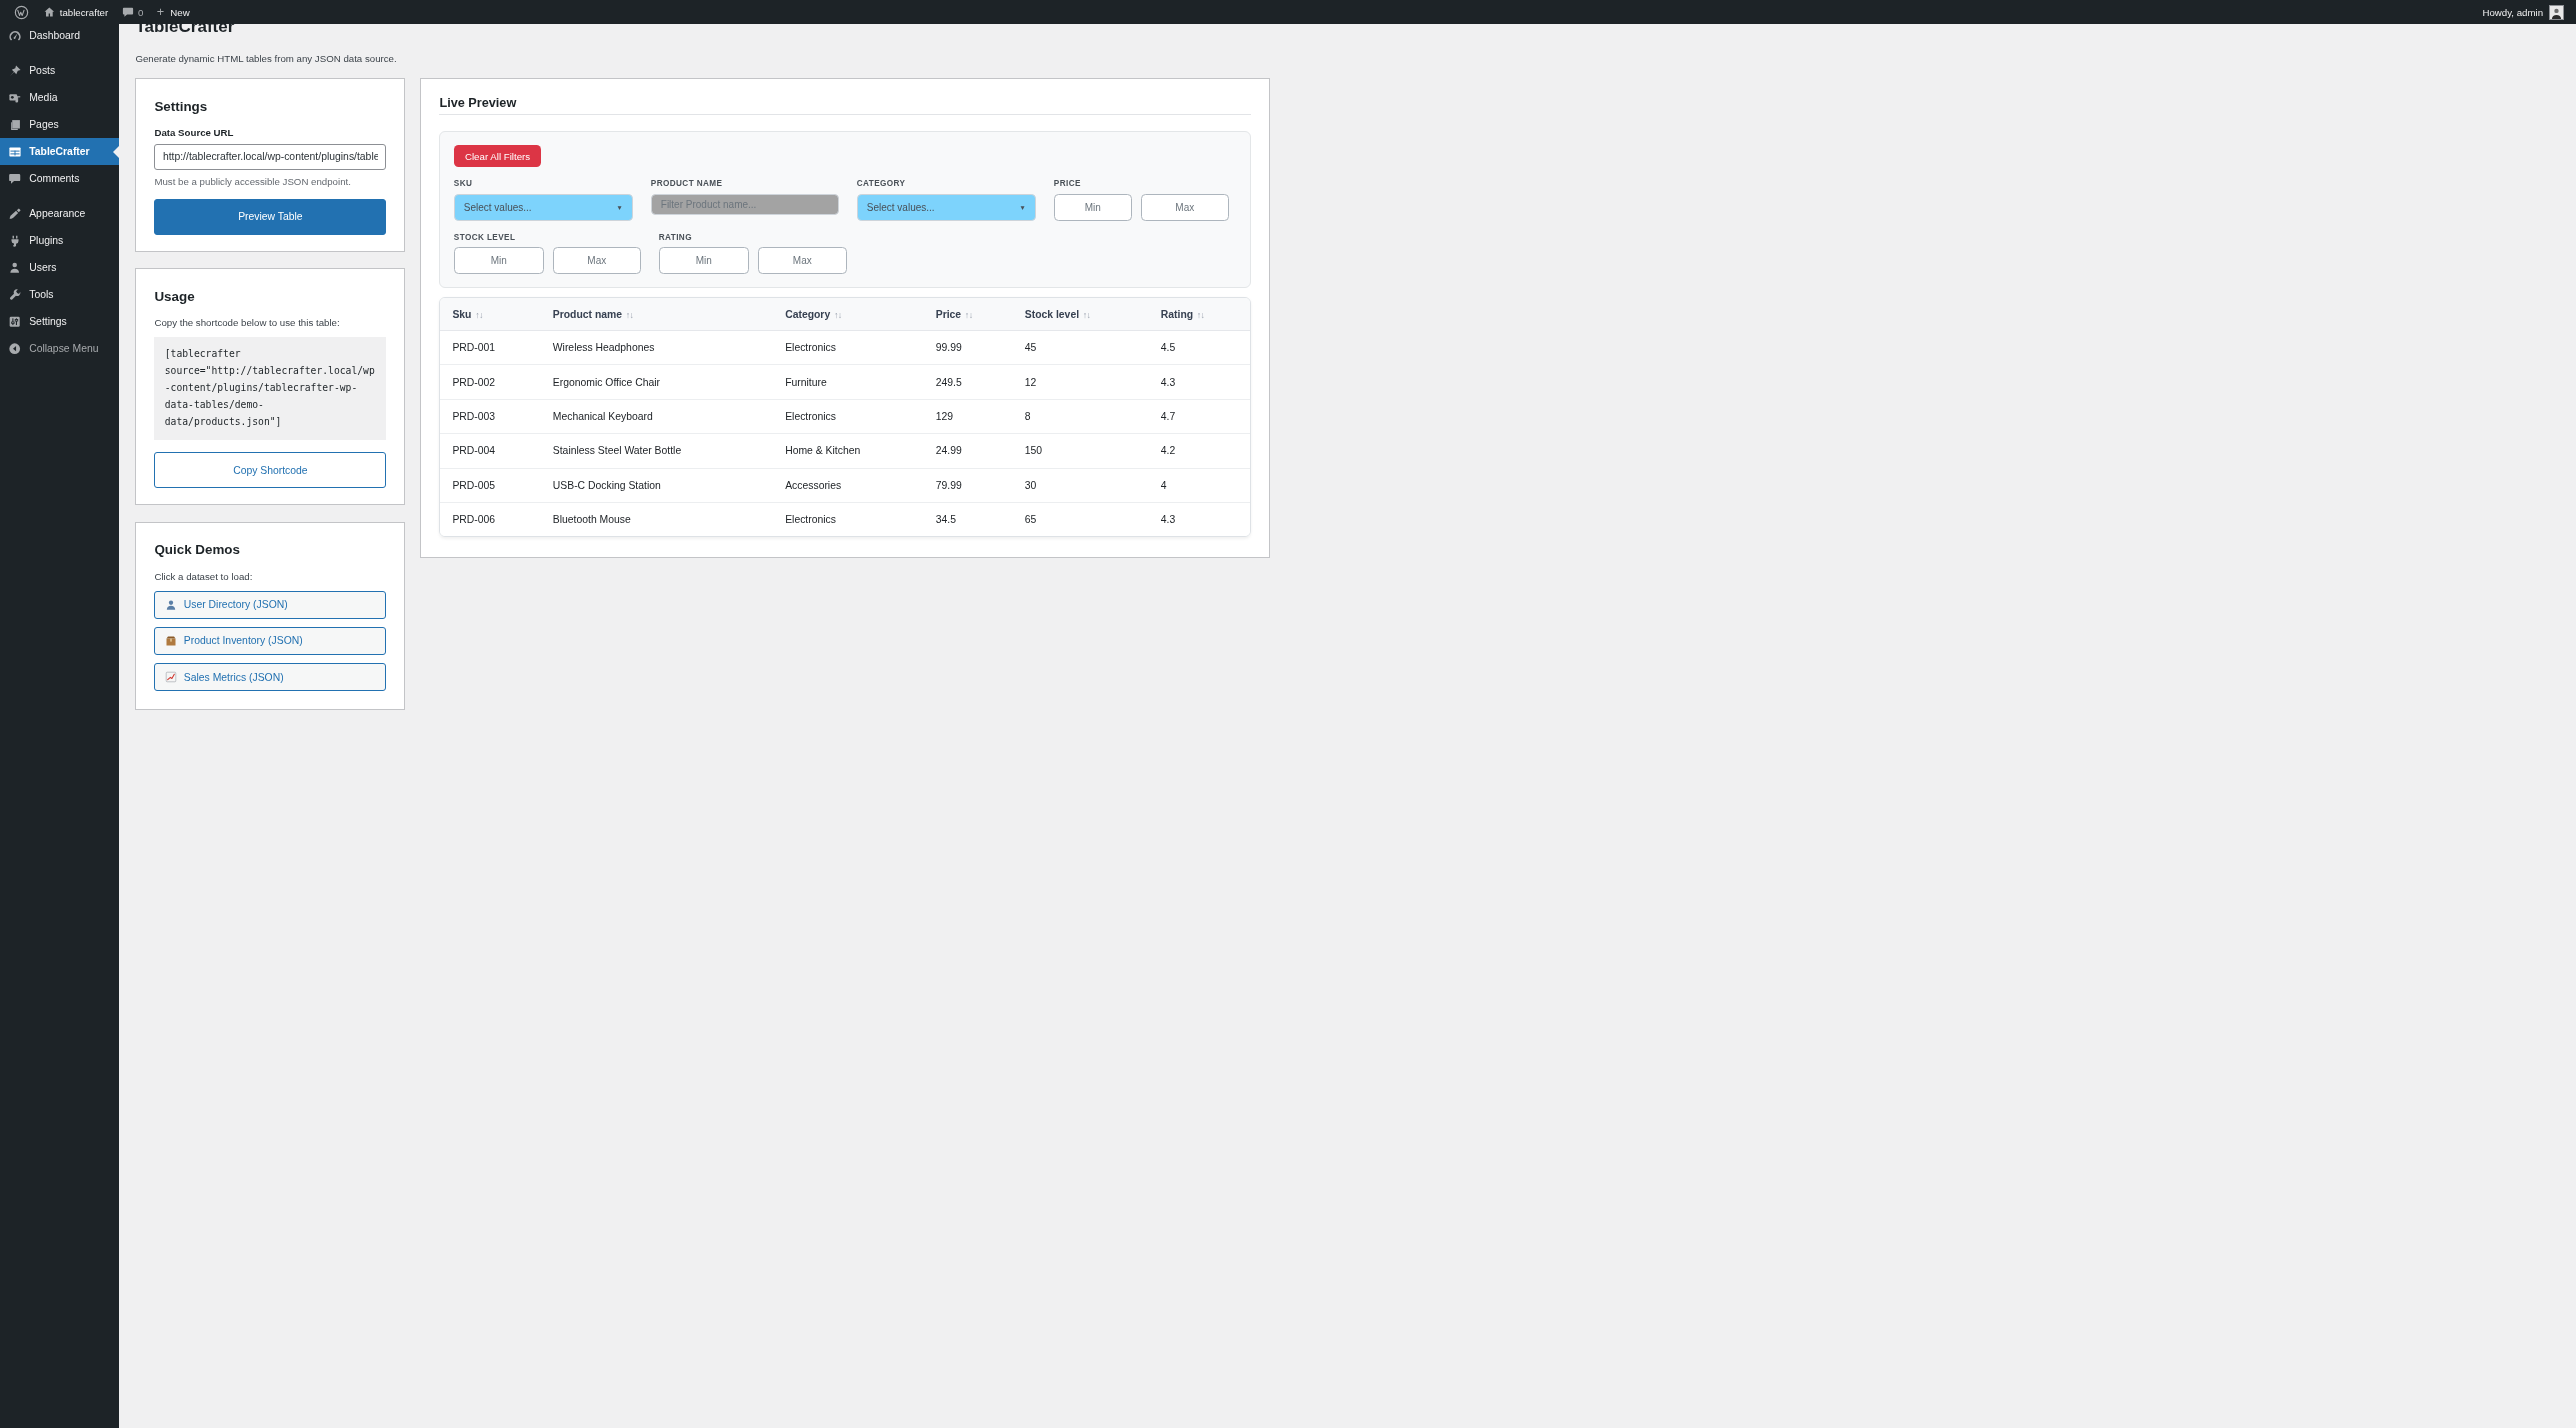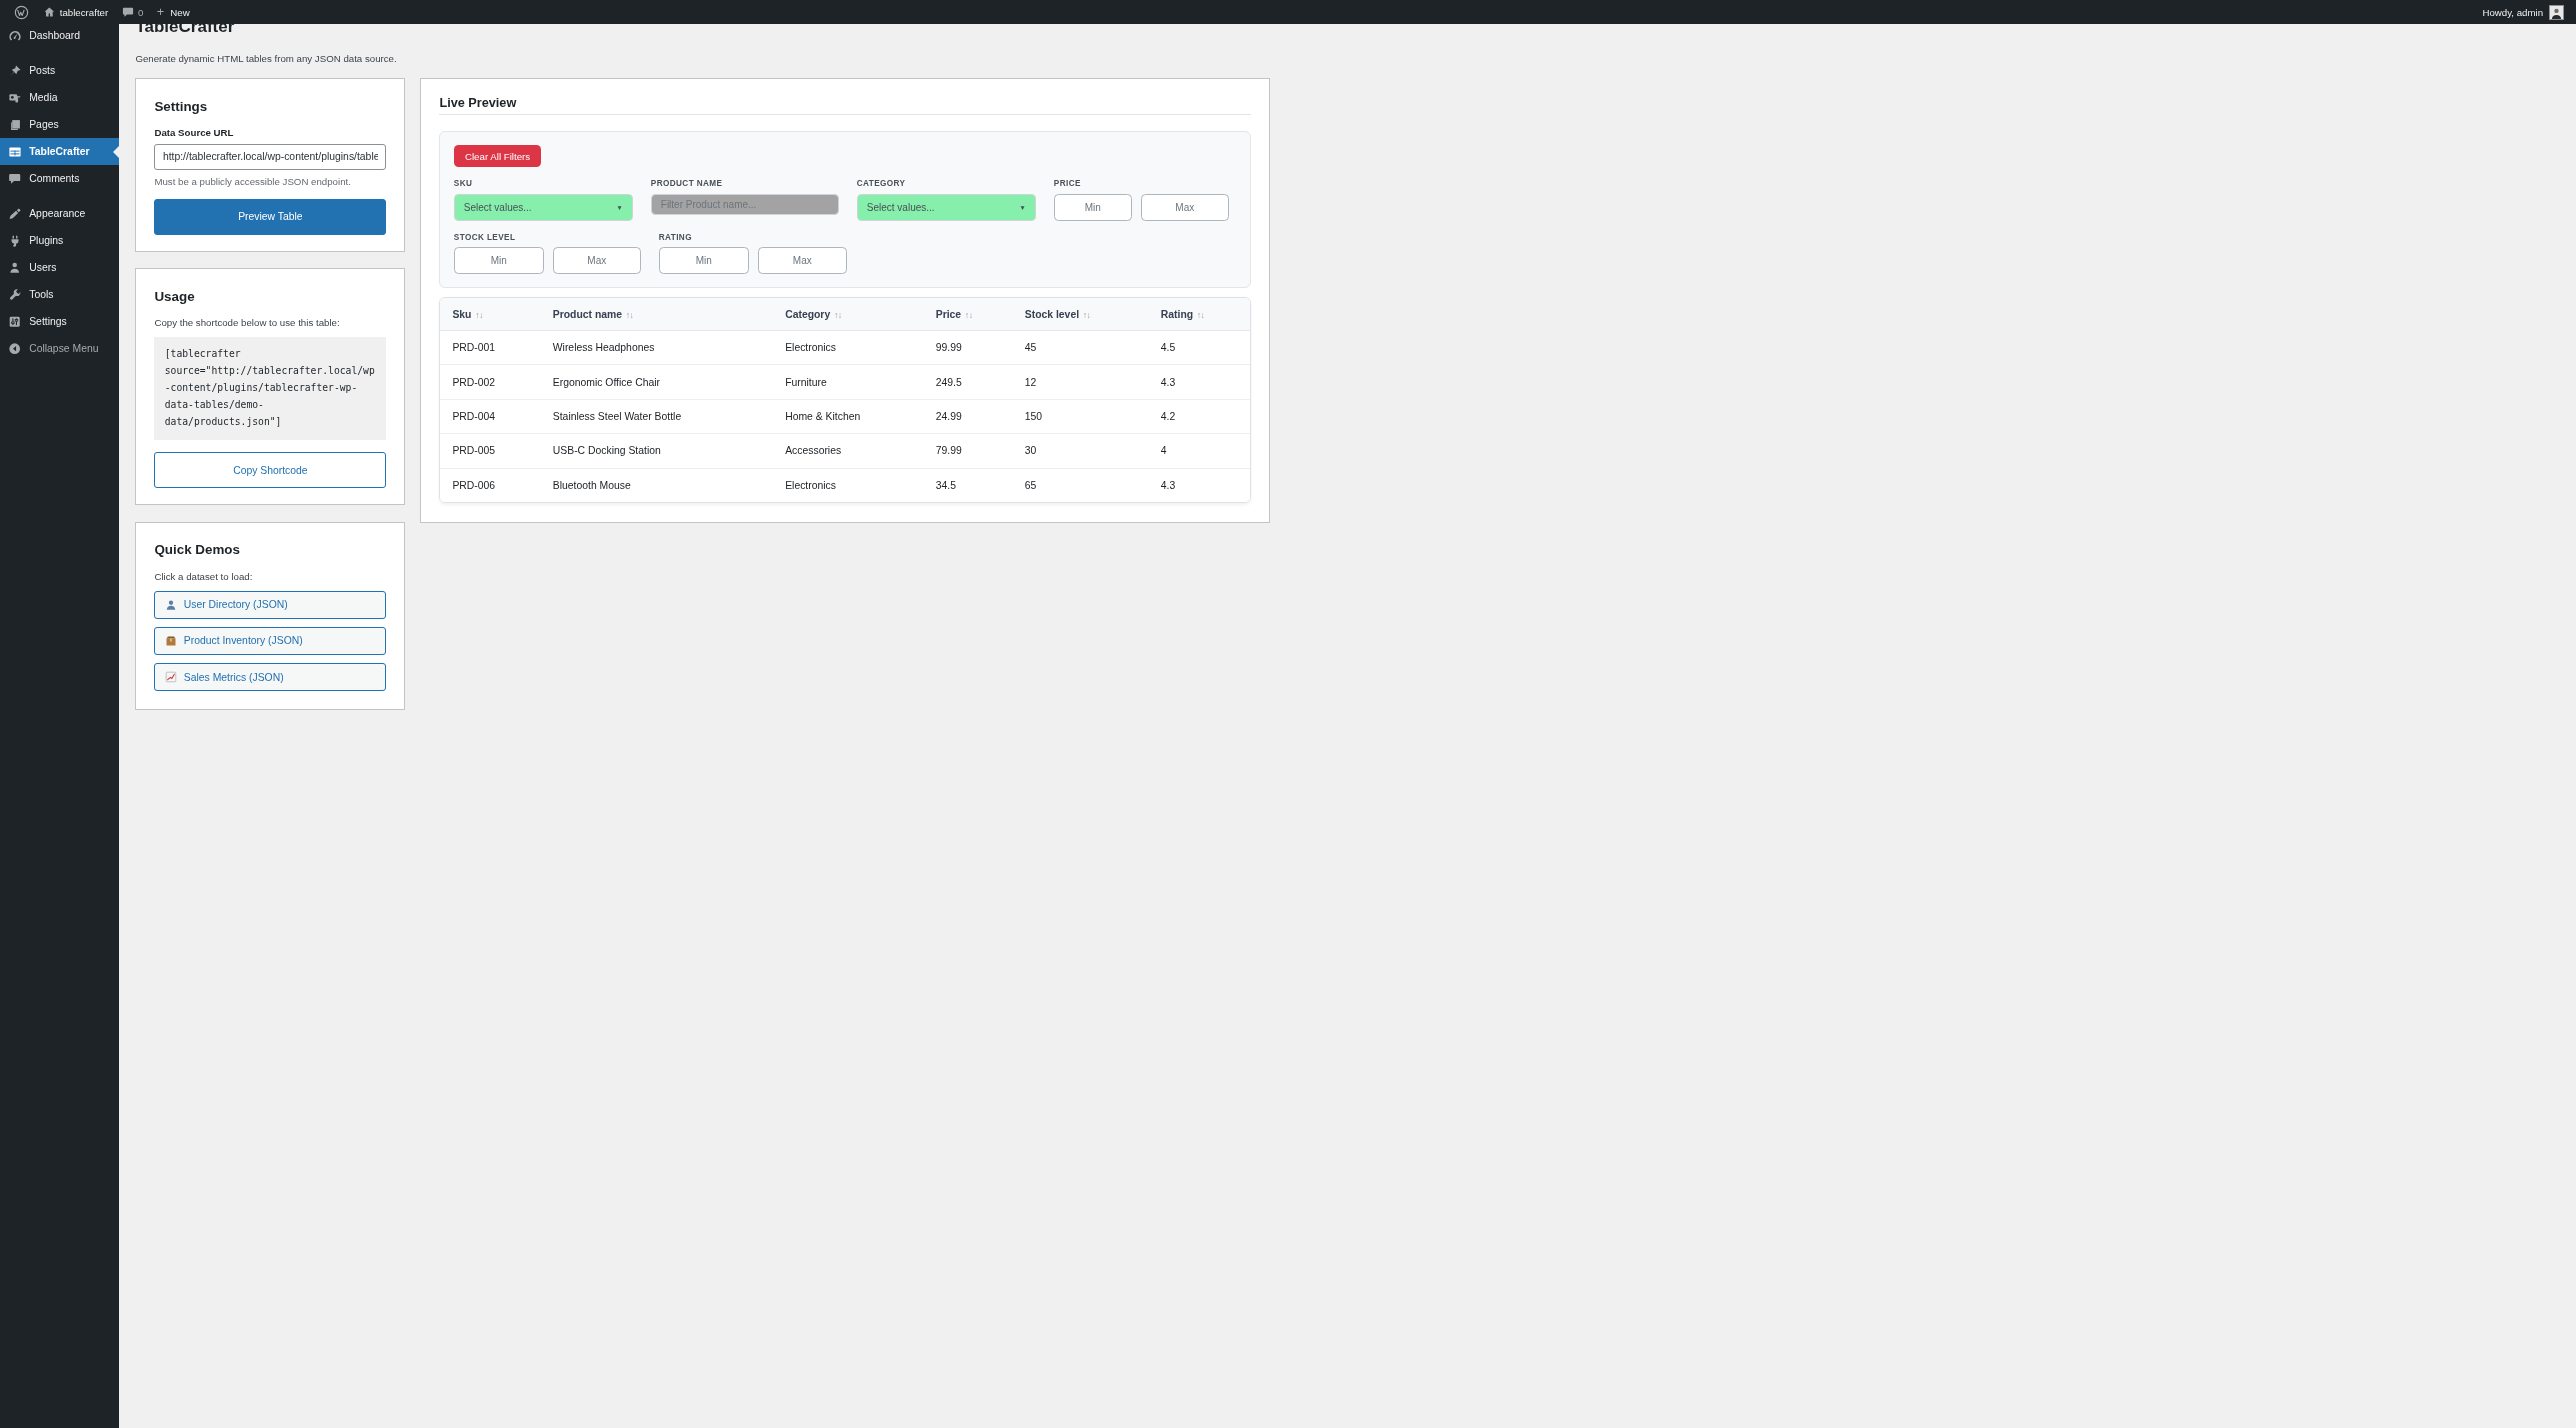--- a/index.html
+++ b/index.html
@@ -101,21 +101,21 @@
   .btn-danger {
     display:inline-flex; align-items:center; justify-content:center;
     background:#dc3545; color:#fff; border:none; border-radius:4.5px;
     height:22.4px; padding:0 11.2px; font-size:9.7px; cursor:pointer; font-family:"Liberation Sans",sans-serif;
   }
   .filter-row { display:flex; gap:18px; margin-top:12px; }
   .fgroup {}
   .flabel { font-size:8.2px; font-weight:700; color:#495057; letter-spacing:0.4px; margin-bottom:5.2px; }
   .fcontrols { display:flex; gap:9px; }
   .fselect {
-    width:179px; height:27px; background:#86efac; border:0.7px solid #ced4da; border-radius:4.5px;
+    width:179px; height:27px; background:#7dd3fc; border:0.7px solid #ced4da; border-radius:4.5px;
     display:flex; align-items:center; justify-content:space-between; padding:0 9px;
     color:#495057; font-size:10px; cursor:pointer;
   }
   .fselect .caret { font-size:6.7px; color:#495057; }
   .ftext {
     width:188px; height:21px; background:#a3a3a3; border:0.7px solid #ced4da; border-radius:4.5px;
     padding:8px 9px; font-size:10px; color:#495057; font-family:"Liberation Sans",sans-serif;
   }
   .fmm {
     height:27px; background:#fff; border:0.7px solid #adb5bd; border-radius:4.5px;
@@ -436,20 +436,28 @@
               </tr>
               <tr>
                 <td>PRD-002</td>
                 <td>Ergonomic Office Chair</td>
                 <td>Furniture</td>
                 <td>249.5</td>
                 <td>12</td>
                 <td>4.3</td>
               </tr>
               <tr>
+                <td>PRD-003</td>
+                <td>Mechanical Keyboard</td>
+                <td>Electronics</td>
+                <td>129</td>
+                <td>8</td>
+                <td>4.7</td>
+              </tr>
+              <tr>
                 <td>PRD-004</td>
                 <td>Stainless Steel Water Bottle</td>
                 <td>Home &amp; Kitchen</td>
                 <td>24.99</td>
                 <td>150</td>
                 <td>4.2</td>
               </tr>
               <tr>
                 <td>PRD-005</td>
                 <td>USB-C Docking Station</td>

